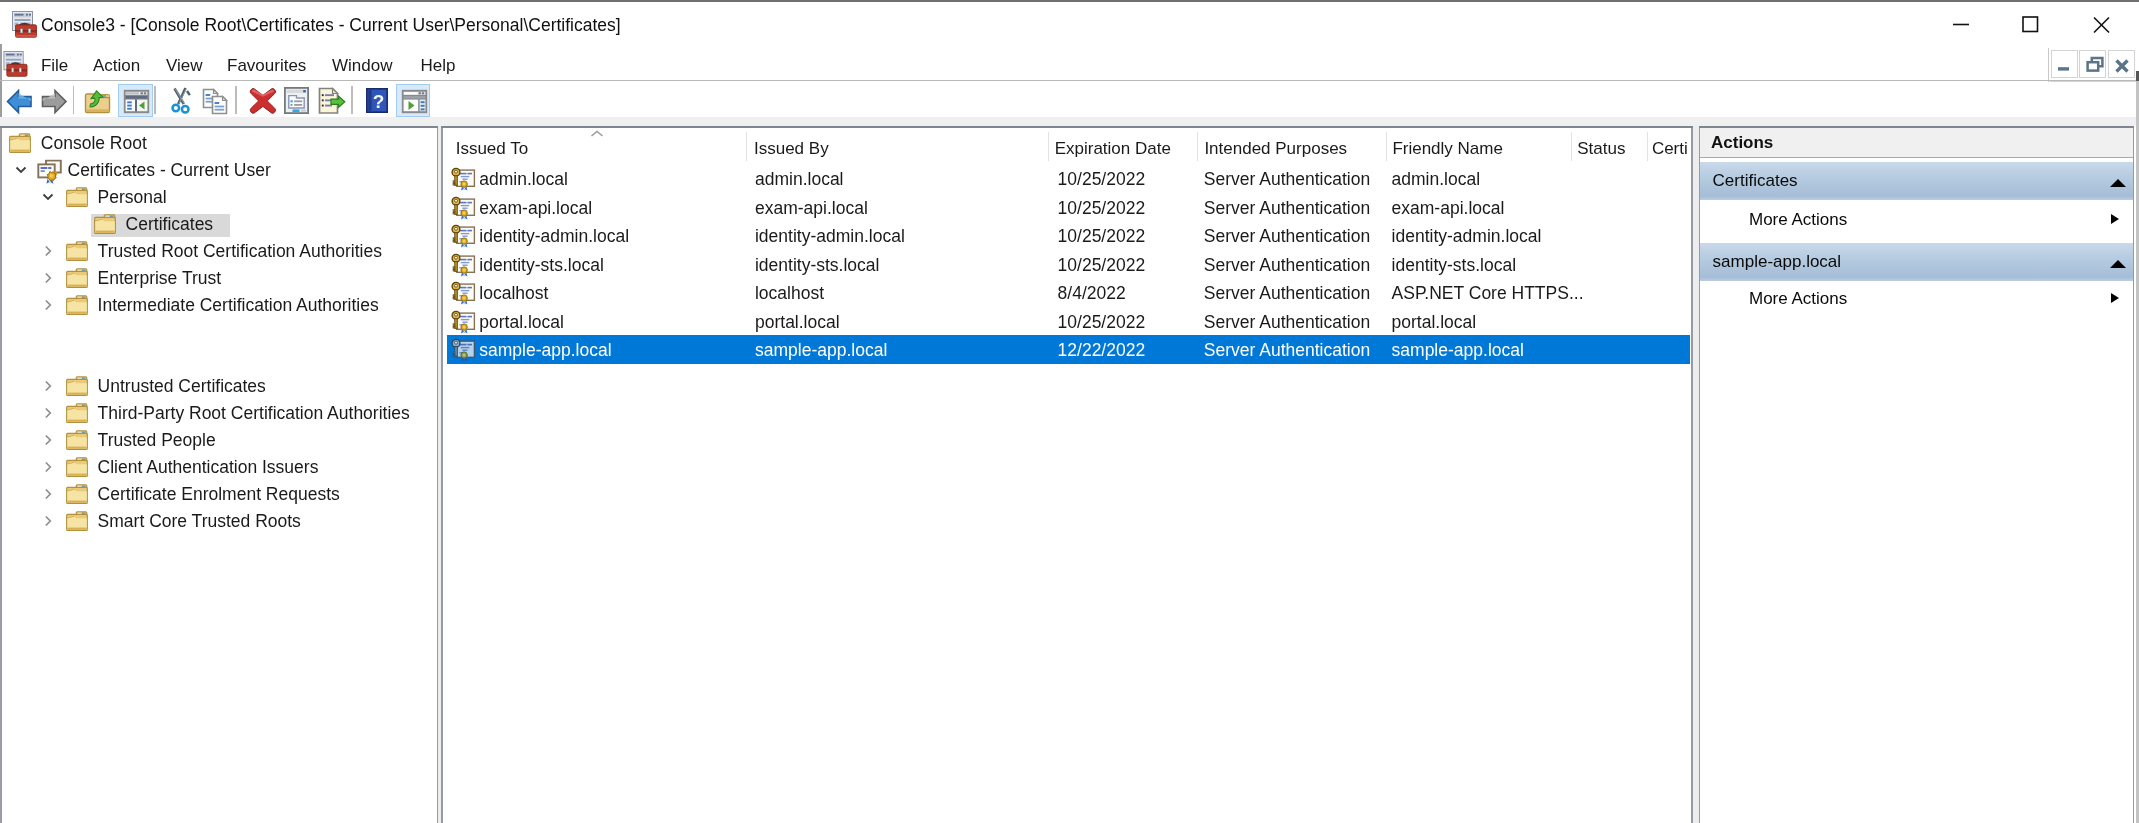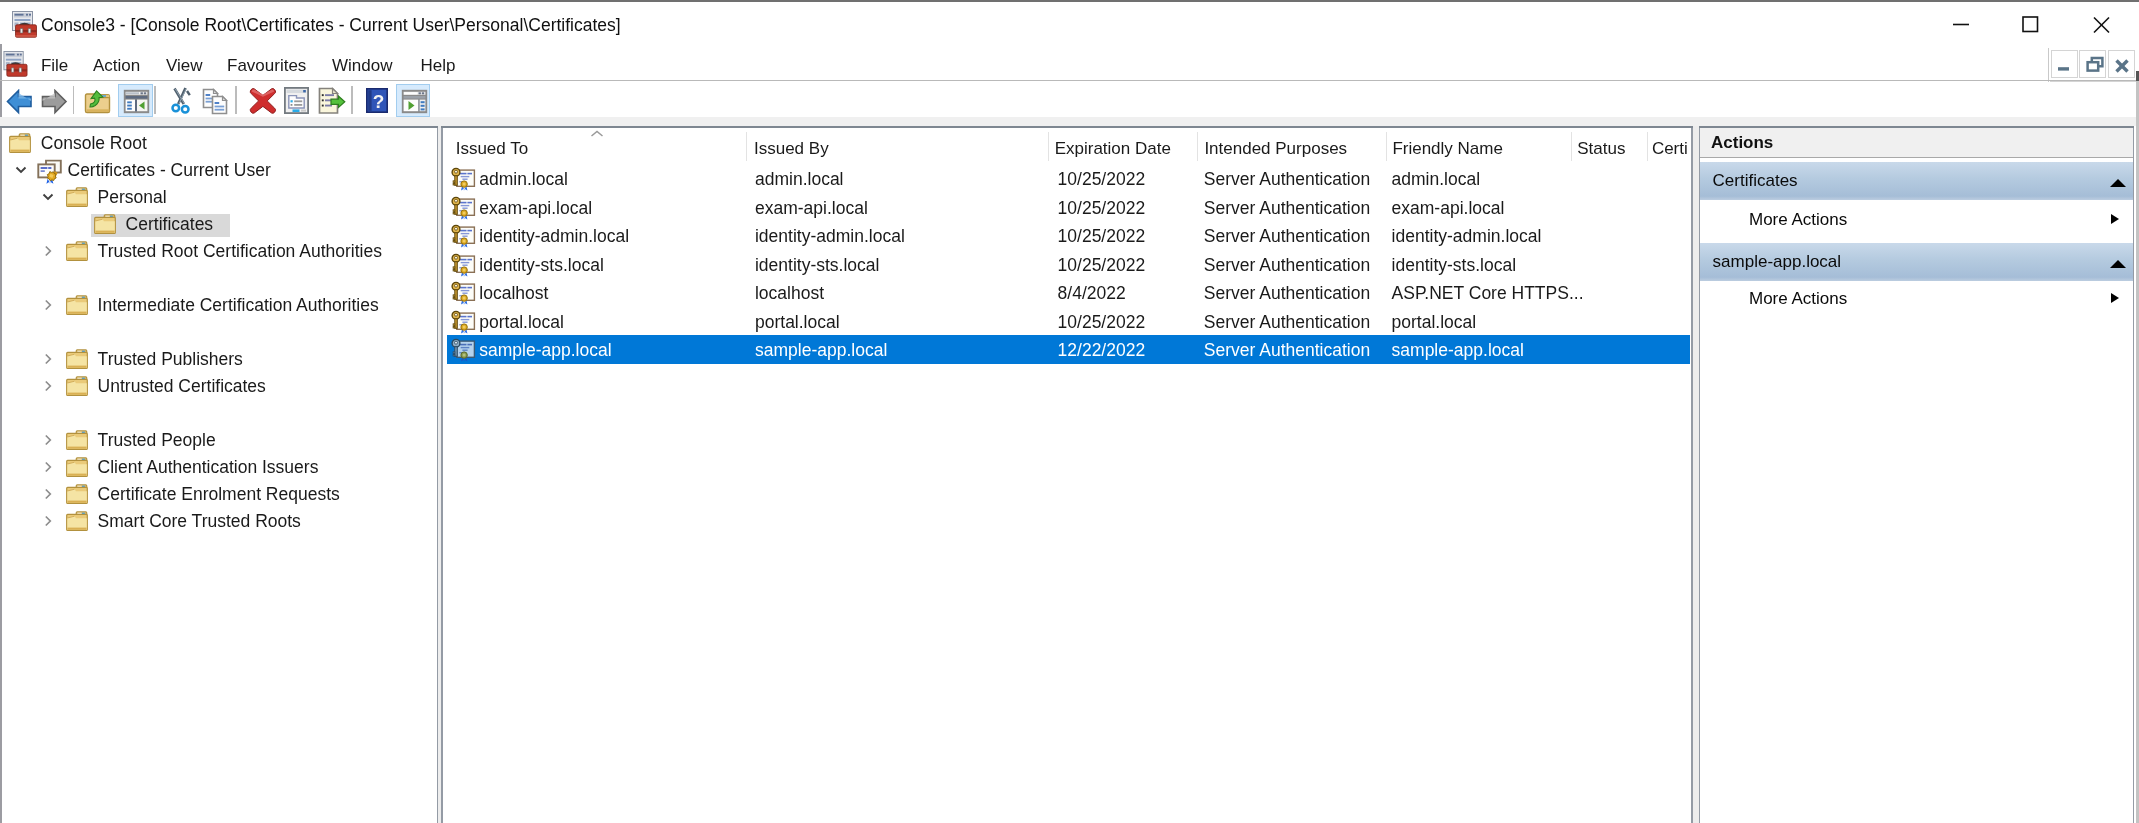--- a/index.html
+++ b/index.html
@@ -375,46 +375,55 @@
     </div>
     <div class="trow" style="left:0; top:109.6px; width:356px;">
       <svg class="chev" style="left:40px;" width="12" height="12">
           <use href="#chevright"></use>
         </svg>
       <svg class="ticon" style="left:64px;" width="22" height="20">
           <use href="#folder"></use>
         </svg>
       <span class="lbl" style="left:95.6px;">Trusted Root Certification Authorities</span>
     </div>
+    <div class="trow" style="left:0; top:136.6px; width:434px;">
+      <svg class="chev" style="left:40px;" width="12" height="12">
+          <use href="#chevright"></use>
+        </svg>
+      <svg class="ticon" style="left:64px;" width="22" height="20">
+          <use href="#folder"></use>
+        </svg>
+      <span class="lbl" style="left:95.6px;">Enterprise Trust</span>
+    </div>
     <div class="trow" style="left:0; top:163.6px; width:427px;">
       <svg class="chev" style="left:40px;" width="12" height="12">
           <use href="#chevright"></use>
         </svg>
       <svg class="ticon" style="left:64px;" width="22" height="20">
           <use href="#folder"></use>
         </svg>
       <span class="lbl" style="left:95.6px;">Intermediate Certification Authorities</span>
     </div>
-    <div class="trow" style="left:0; top:217.6px; width:434px;">
-      <svg class="chev" style="left:40px;" width="12" height="12">
-          <use href="#chevright"></use>
-        </svg>
-      <svg class="ticon" style="left:64px;" width="22" height="20">
-          <use href="#folder"></use>
-        </svg>
-      <span class="lbl" style="left:95.6px;">Trusted Publishers</span>
-    </div>
     <div class="trow" style="left:0; top:244.6px; width:434px;">
       <svg class="chev" style="left:40px;" width="12" height="12">
           <use href="#chevright"></use>
         </svg>
       <svg class="ticon" style="left:64px;" width="22" height="20">
           <use href="#folder"></use>
         </svg>
       <span class="lbl" style="left:95.6px;">Untrusted Certificates</span>
+    </div>
+    <div class="trow" style="left:0; top:271.6px; width:434px;">
+      <svg class="chev" style="left:40px;" width="12" height="12">
+          <use href="#chevright"></use>
+        </svg>
+      <svg class="ticon" style="left:64px;" width="22" height="20">
+          <use href="#folder"></use>
+        </svg>
+      <span class="lbl" style="left:95.6px;">Third-Party Root Certification Authorities</span>
     </div>
     <div class="trow" style="left:0; top:298.6px; width:434px;">
       <svg class="chev" style="left:40px;" width="12" height="12">
           <use href="#chevright"></use>
         </svg>
       <svg class="ticon" style="left:64px;" width="22" height="20">
           <use href="#folder"></use>
         </svg>
       <span class="lbl" style="left:95.6px;">Trusted People</span>
     </div>

